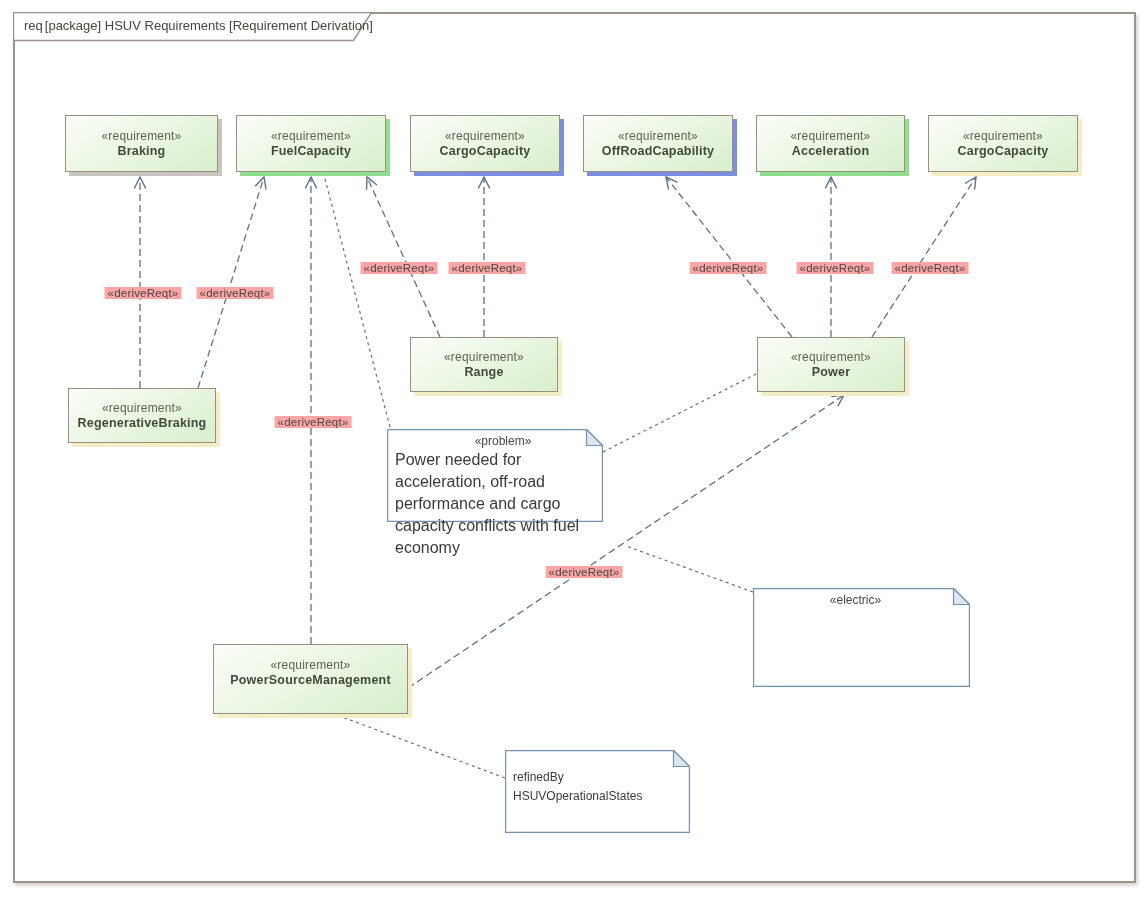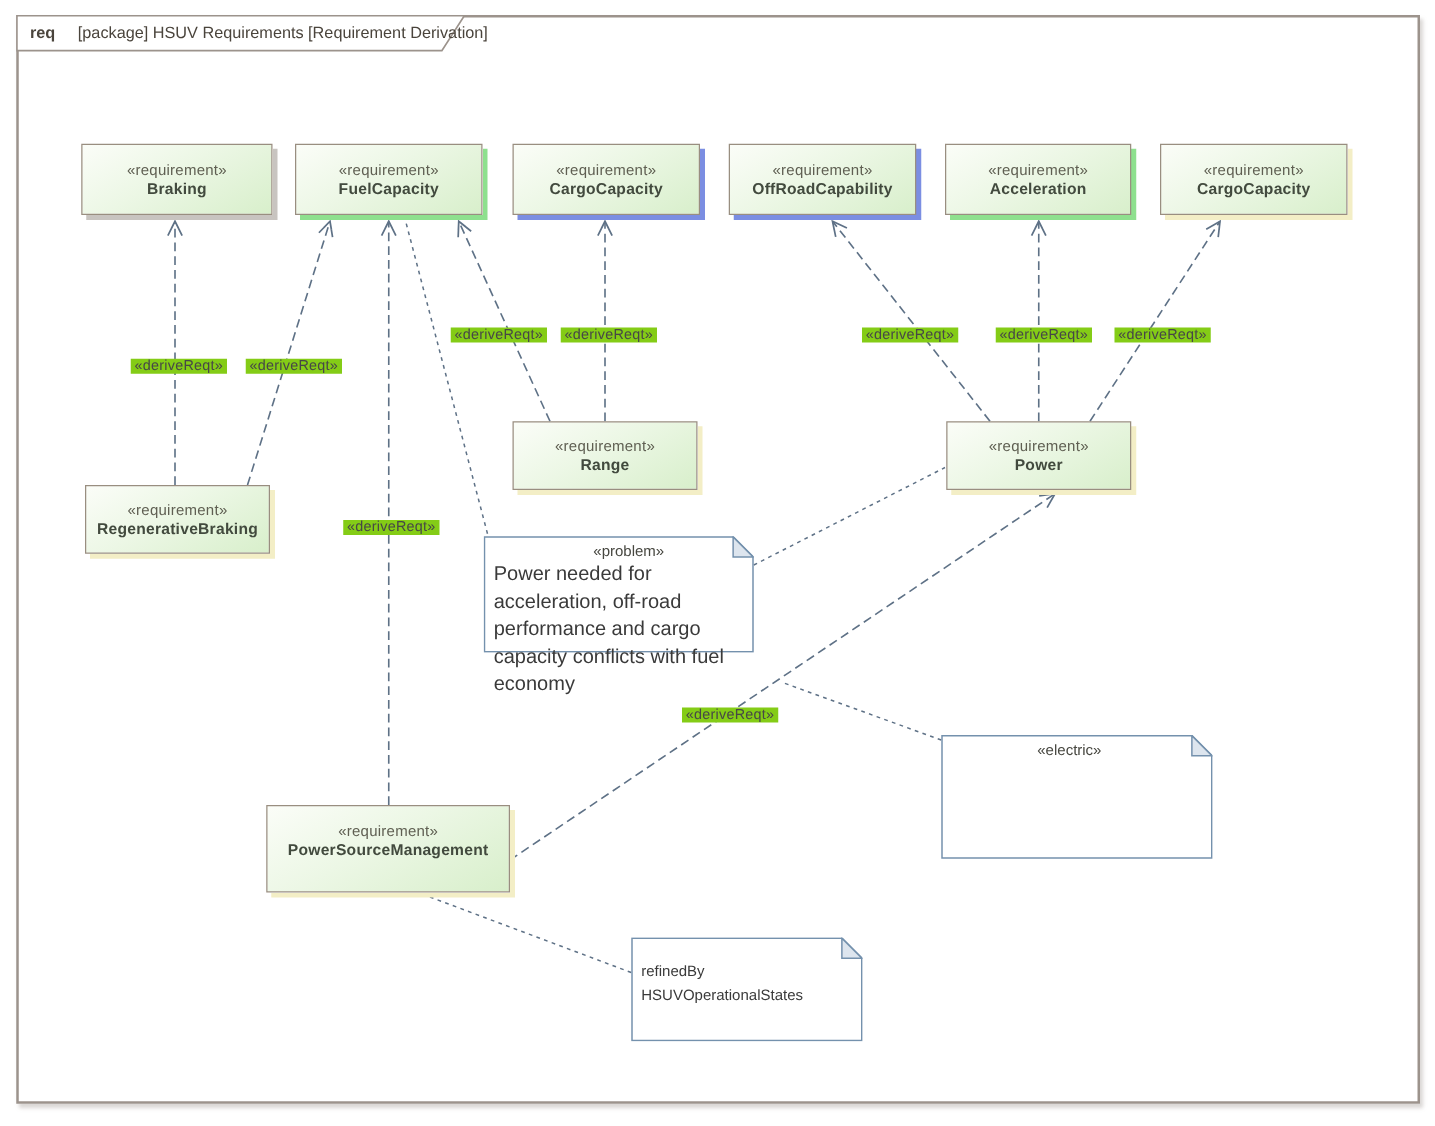--- a/index.html
+++ b/index.html
@@ -13,42 +13,42 @@
   .frame{
     position:absolute;left:13px;top:12px;width:1119px;height:867px;
     border:2px solid #9c938c;
     box-shadow:2px 3px 3px rgba(150,140,135,.35);
     background:#ffffff;
   }
   .frame-tab{position:absolute;left:13px;top:12px;width:362px;height:30px;}
   .frame-tab-text{
     position:absolute;left:24px;top:18px;font-size:13px;color:#4a443c;white-space:nowrap;
   }
-  .frame-tab-text .kw{font-weight:bold;margin-right:18px;}
+  .frame-tab-text .kw{font-weight:normal;margin-right:2px;}
   
   .req-box{
     position:absolute;
     background:linear-gradient(150deg,#fbfdf8 0%,#ecf7e5 45%,#d8efcb 100%);
     border:1px solid #998e80;
     display:flex;flex-direction:column;align-items:center;justify-content:center;
     gap:1px;box-sizing:border-box;
   }
   .stereo{font-size:12px;color:#5f5f52;letter-spacing:.2px;}
   .req-name{font-size:12.5px;font-weight:bold;color:#424a3e;letter-spacing:.2px;}
   
   .note{position:absolute;}
   .note svg{position:absolute;left:0;top:0;}
   .note-content{position:relative;padding:5px 20px 4px 8px;}
   .note-stereo{font-size:12px;color:#474740;text-align:center;margin-bottom:1px;}
   .note-text{font-size:16px;color:#3a3a3a;line-height:1.38;text-align:left;}
   .note-line{font-size:12px;color:#3a3a3a;line-height:1.6;}
   
   .conn-label{
     position:absolute;transform:translate(-50%,-50%);
-    font-size:11.5px;color:#474747;background:#84cc16;
+    font-size:11.5px;color:#474747;background:#fca5a5;
     padding:0 3px;white-space:nowrap;letter-spacing:.2px;
   }
   .layer{position:absolute;left:0;top:0;pointer-events:none;}
 </style>
 </head>
 <body>
 
 <div class="frame"></div>
 <svg class="frame-tab" width="362" height="30" viewBox="0 0 362 30">
   <polygon points="0.5,0.5 358.5,0.5 340.5,28.5 0.5,28.5" fill="#ffffff" stroke="#9c938c" stroke-width="1.4"></polygon>

